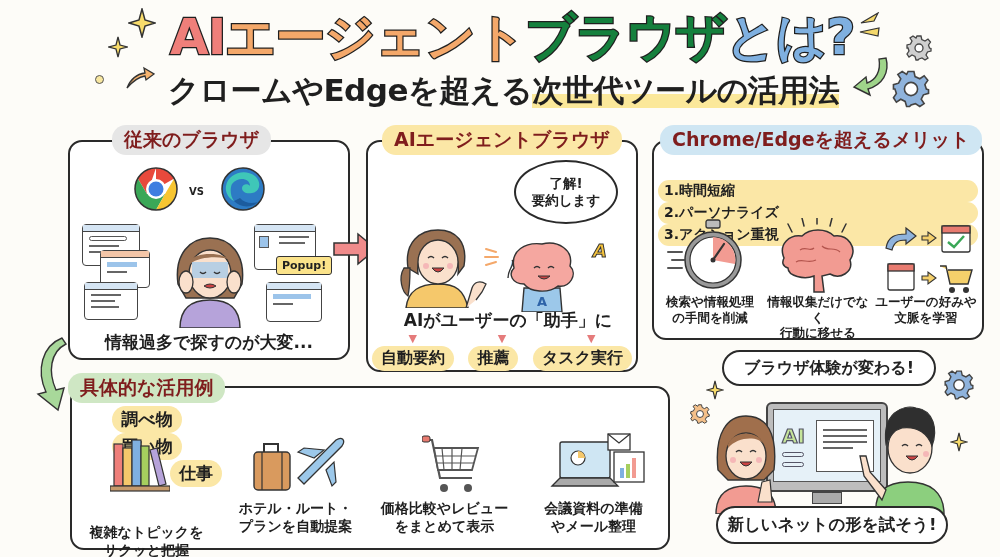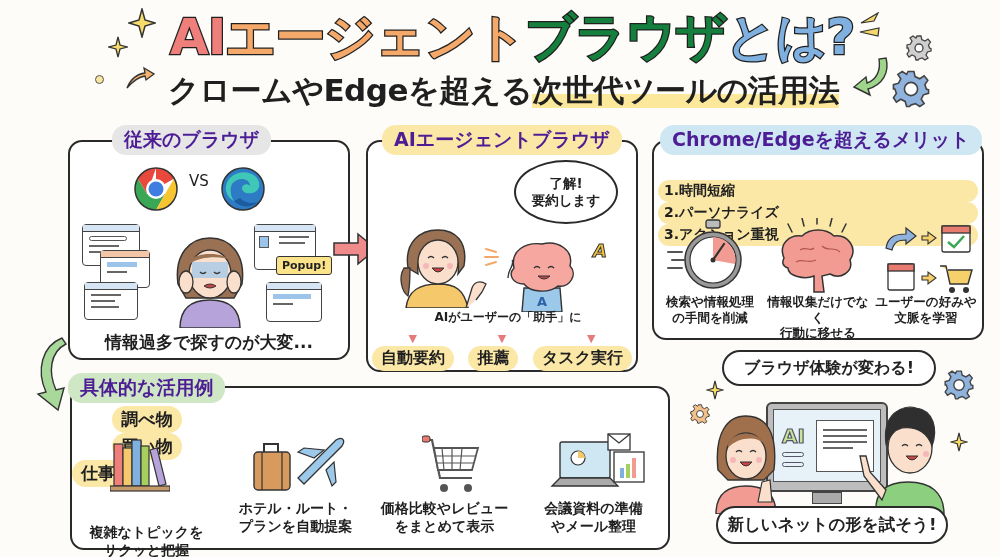--- a/index.html
+++ b/index.html
@@ -20,21 +20,21 @@
   .t-green { color: #15803d; }
   .t-blue { color: #7fb0e0; }
 
   .title-sub { left: 168px; top: 70px; font-size: 31px; font-weight: 800; color: #1f1f1f; letter-spacing: -0.5px; white-space: nowrap; }
   .title-sub .hl { background: linear-gradient(transparent 62%, #fbe89a 62%); }
 
   
   .panel { border: 2.5px solid #2a2a2a; border-radius: 14px; background: #fff; }
   .panel-label {
     position: absolute; font-weight: 800; font-size: 19px; padding: 2px 12px; border-radius: 14px;
-    background: #fdfcf8; white-space: nowrap; color: #4c1d95;
+    background: #fdfcf8; white-space: nowrap; color: #7f1d1d;
   }
   .lbl-gray { background: #e6e6e6; }
   .lbl-yellow { background: #fbe7a6; }
   .lbl-blue { background: #cfe6f3; }
   .lbl-green { background: #cfe7c4; }
 
   .pill { display: inline-block; padding: 2px 9px; border-radius: 14px; background: #fbe7a6; font-weight: 800; color: #1f1f1f; white-space: nowrap; }
   .caption { font-weight: 700; color: #1f1f1f; text-align: center; line-height: 1.25; }
 
   .bubble {
@@ -114,21 +114,21 @@
     <svg width="46" height="46" viewBox="0 0 46 46">
       <path d="M23 23 L23 2 A21 21 0 0 1 41.2 12.5 Z" fill="#e8493c"></path>
       <path d="M23 2 A21 21 0 0 0 4.8 12.5 L14 28 Z" fill="#e8493c"></path>
       <path d="M4.8 12.5 A21 21 0 0 0 23 44 L32 28 L14 28 Z" fill="#3aa757"></path>
       <path d="M41.2 12.5 A21 21 0 0 1 23 44 L32 28 Z" fill="#f7c530"></path>
       <circle cx="23" cy="23" r="10" fill="#fff"></circle>
       <circle cx="23" cy="23" r="7.5" fill="#3f7ee0"></circle>
       <circle cx="23" cy="23" r="21" fill="none" stroke="#333" stroke-width="1.5"></circle>
     </svg>
   </div>
-  <div class="abs" style="left:119px;top:30px;font-weight:400;font-size:15px;">VS</div>
+  <div class="abs" style="left:119px;top:44px;font-weight:700;font-size:10px;">VS</div>
 
   <div class="abs" style="left:150px;top:24px;">
     <svg width="46" height="46" viewBox="0 0 46 46">
       <circle cx="23" cy="23" r="21" fill="#2d7bc4" stroke="#333" stroke-width="1.5"></circle>
       <path d="M6 20 C8 8 24 2 35 10 C42 16 40 26 32 27 C26 28 22 26 22 22 C22 18 28 17 30 20 C30 12 18 10 12 18 C10 22 10 30 14 35 C8 32 5 26 6 20 Z" fill="#3fc7b8"></path>
       <path d="M14 35 C20 42 32 42 38 36 C32 38 24 37 20 32 Z" fill="#1c5c9e"></path>
     </svg>
   </div>
 
   <div class="win" style="left:12px;top:82px;width:58px;height:42px;">
@@ -218,21 +218,21 @@
       <text x="42" y="68" font-size="13" font-weight="700" fill="#2d63a8" font-family="DejaVu Sans, sans-serif" text-anchor="middle">A</text>
     </svg>
   </div>
   <div class="abs" style="left:225px;top:98px;font-weight:900;font-size:18px;color:#f5c33b;font-style:italic;-webkit-text-stroke:1px #333;">A</div>
   <div class="abs" style="left:116px;top:104px;">
     <svg width="16" height="22" viewBox="0 0 16 22">
         <path d="M2 3 L12 6 M1 11 L14 11 M2 19 L12 16" stroke="#f4a86a" stroke-width="2" stroke-linecap="round"></path>
       </svg>
   </div>
 
-  <div class="abs caption" style="left:0;right:17px;top:168px;font-size:12px;margin-left:29px;">AIがユーザーの「助手」に</div>
+  <div class="abs caption" style="left:0;right:17px;top:168px;font-size:17px;margin-left:29px;">AIがユーザーの「助手」に</div>
   <div class="abs" style="left:0;right:0;top:190px;display:flex;justify-content:space-around;color:#e57b7b;font-size:11px;">
     <span>▼</span>
     <span>▼</span>
     <span>▼</span>
   </div>
   <div class="abs" style="left:4px;right:4px;top:204px;display:flex;justify-content:space-between;font-size:16px;">
     <span class="pill">自動要約</span>
     <span class="pill">推薦</span>
     <span class="pill">タスク実行</span>
   </div>
@@ -298,21 +298,21 @@
       <path d="M30 2 C10 10 4 34 14 56 L6 58 L26 74 L32 52 L24 54 C16 36 18 16 34 8 Z" fill="#a8d89a" stroke="#333" stroke-width="1.4"></path>
     </svg>
 </div>
 
 <div class="abs panel" style="left:70px;top:386px;width:600px;height:164px;padding-left:27px;">
   <div class="panel-label lbl-green" style="left:-4px;top:-15px;">具体的な活用例</div>
 
   <div class="abs" style="left:0;right:0;top:18px;display:flex;font-size:17px;flex-direction:column;">
     <div style="width:150px;text-align:center;"><span class="pill">調べ物</span></div>
     <div style="width:150px;text-align:center;"><span class="pill">買い物</span></div>
-    <div style="width:150px;text-align:left;"><span class="pill">仕事</span></div>
+    <div style="width:150px;text-align:right;"><span class="pill">仕事</span></div>
   </div>
 
   <div class="abs" style="left:38px;top:48px;">
     <svg width="60" height="56" viewBox="0 0 60 56">
       <rect x="4" y="8" width="9" height="42" fill="#ef7f7a" stroke="#333" stroke-width="1.2"></rect>
       <rect x="13" y="12" width="9" height="38" fill="#f5c86b" stroke="#333" stroke-width="1.2"></rect>
       <rect x="22" y="4" width="9" height="46" fill="#7fb0e0" stroke="#333" stroke-width="1.2"></rect>
       <rect x="31" y="10" width="8" height="40" fill="#a6cf5e" stroke="#333" stroke-width="1.2"></rect>
       <path d="M40 14 L47 12 L56 48 L49 50 Z" fill="#b6a3da" stroke="#333" stroke-width="1.2"></path>
       <rect x="0" y="50" width="60" height="5" fill="#c59a6b" stroke="#333" stroke-width="1.2"></rect>

